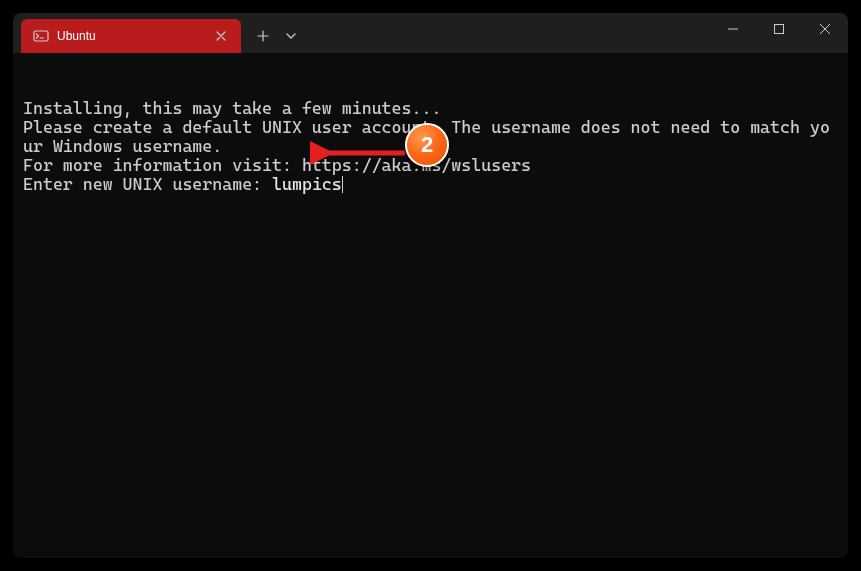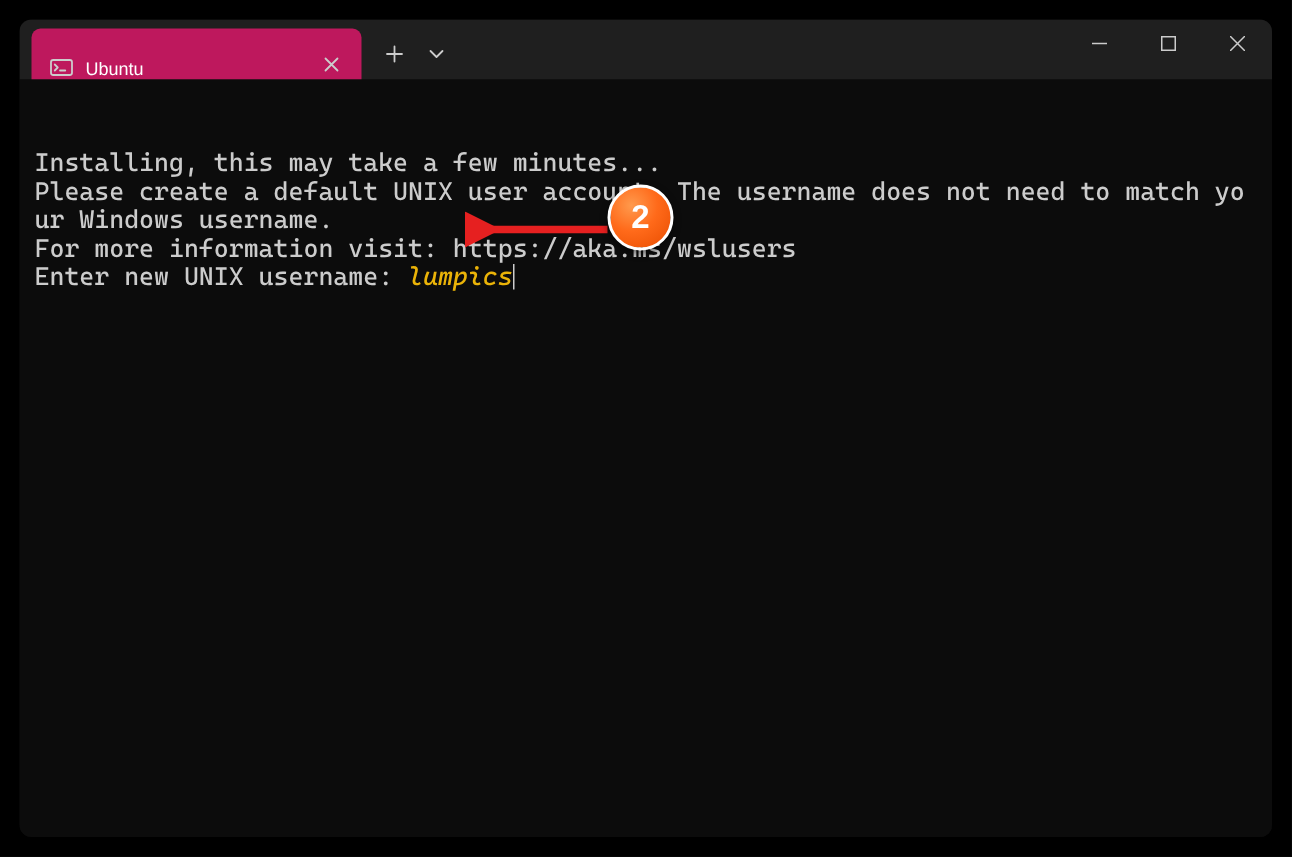--- a/index.html
+++ b/index.html
@@ -26,22 +26,22 @@
     .titlebar {
       height: 40px;
       background: #1f1f1f;
       display: flex;
       align-items: flex-end;
       padding-left: 8px;
       position: relative;
     }
     .tab {
       display: flex;
-      align-items: flex-end;
-      background: #be185d;
+      align-items: center;
+      background: #b91c1c;
       border-radius: 6px 6px 0 0;
       height: 34px;
       padding: 0 10px 0 12px;
       min-width: 220px;
       position: relative;
     }
     .tab-icon {
       width: 16px;
       height: 16px;
       margin-right: 8px;
@@ -105,21 +105,21 @@
       padding: 8px 10px;
       color: #cccccc;
       font-size: 17px;
       line-height: 19px;
       white-space: pre-wrap;
       word-break: break-all;
       font-family: 'Cascadia Mono', 'Consolas', monospace;
       position: relative;
     }
     .terminal-line { display: block; }
-    .input-value { color: #eab308; font-style: italic; }
+    .input-value { color: #e5e5e5; }
     .cursor {
       display: inline-block;
       width: 1px;
       height: 17px;
       background: #cccccc;
       vertical-align: text-bottom;
       margin-bottom: 1px;
     }
     .annotation {
       position: absolute;

